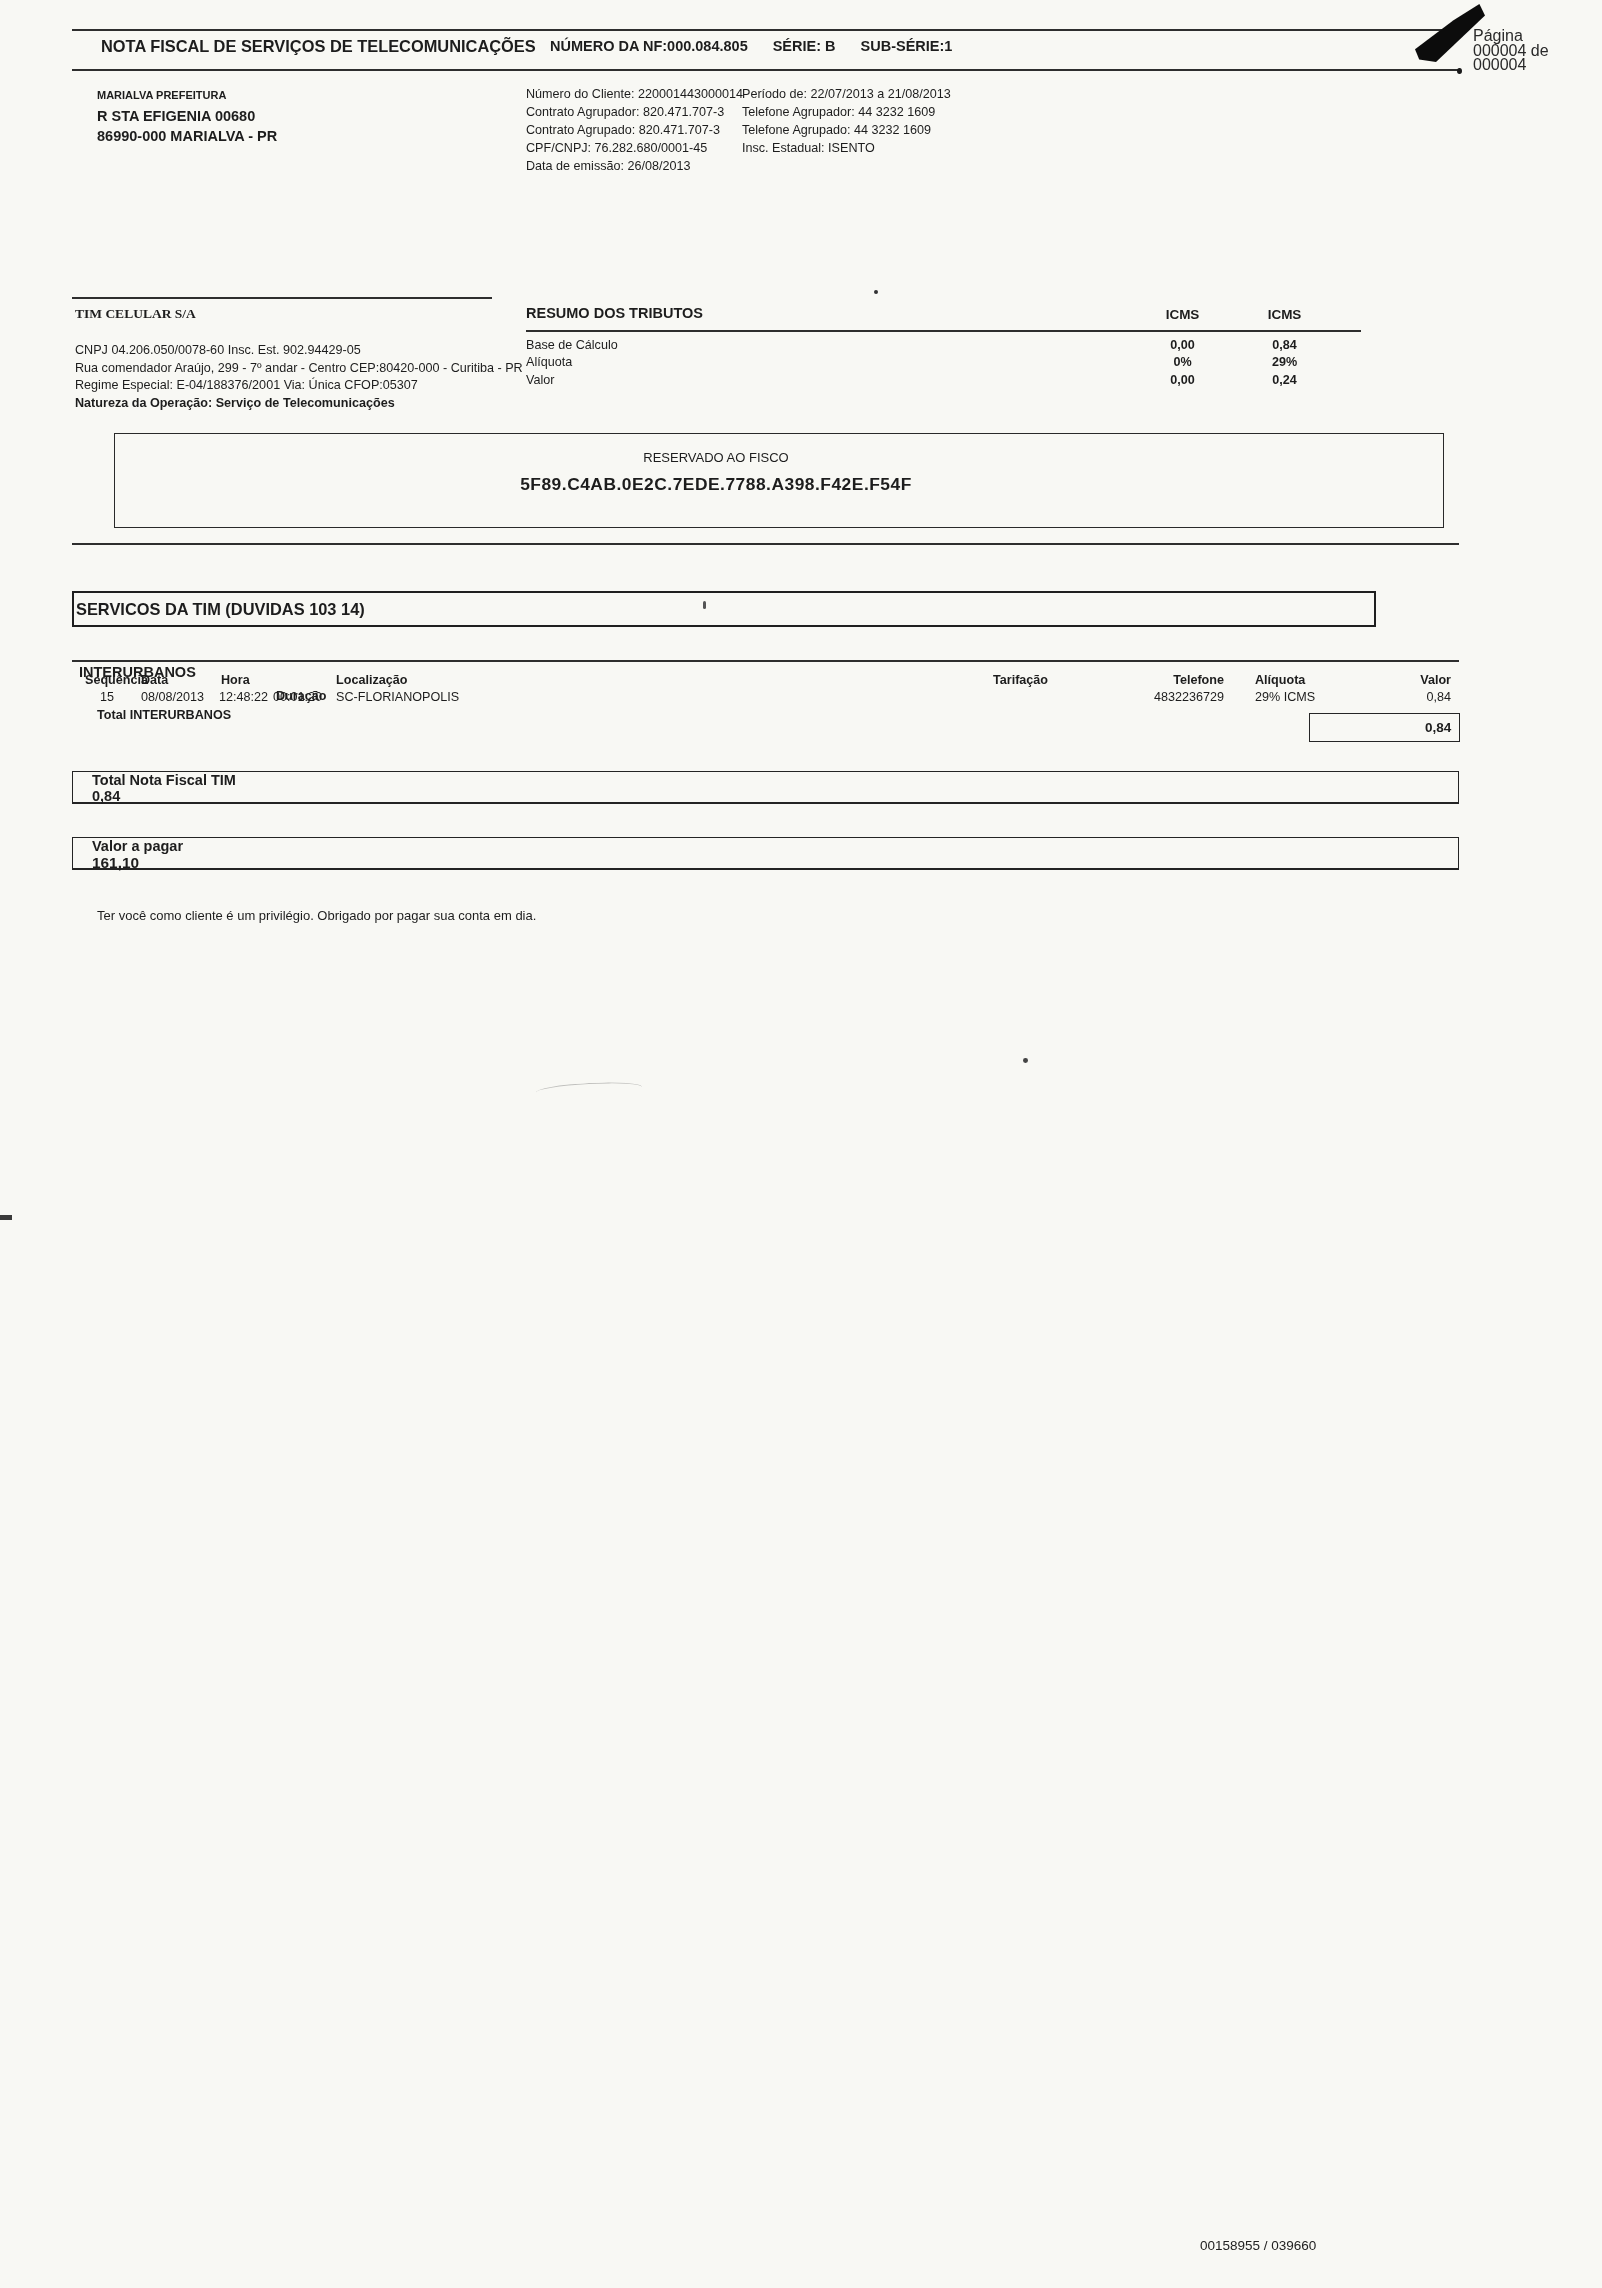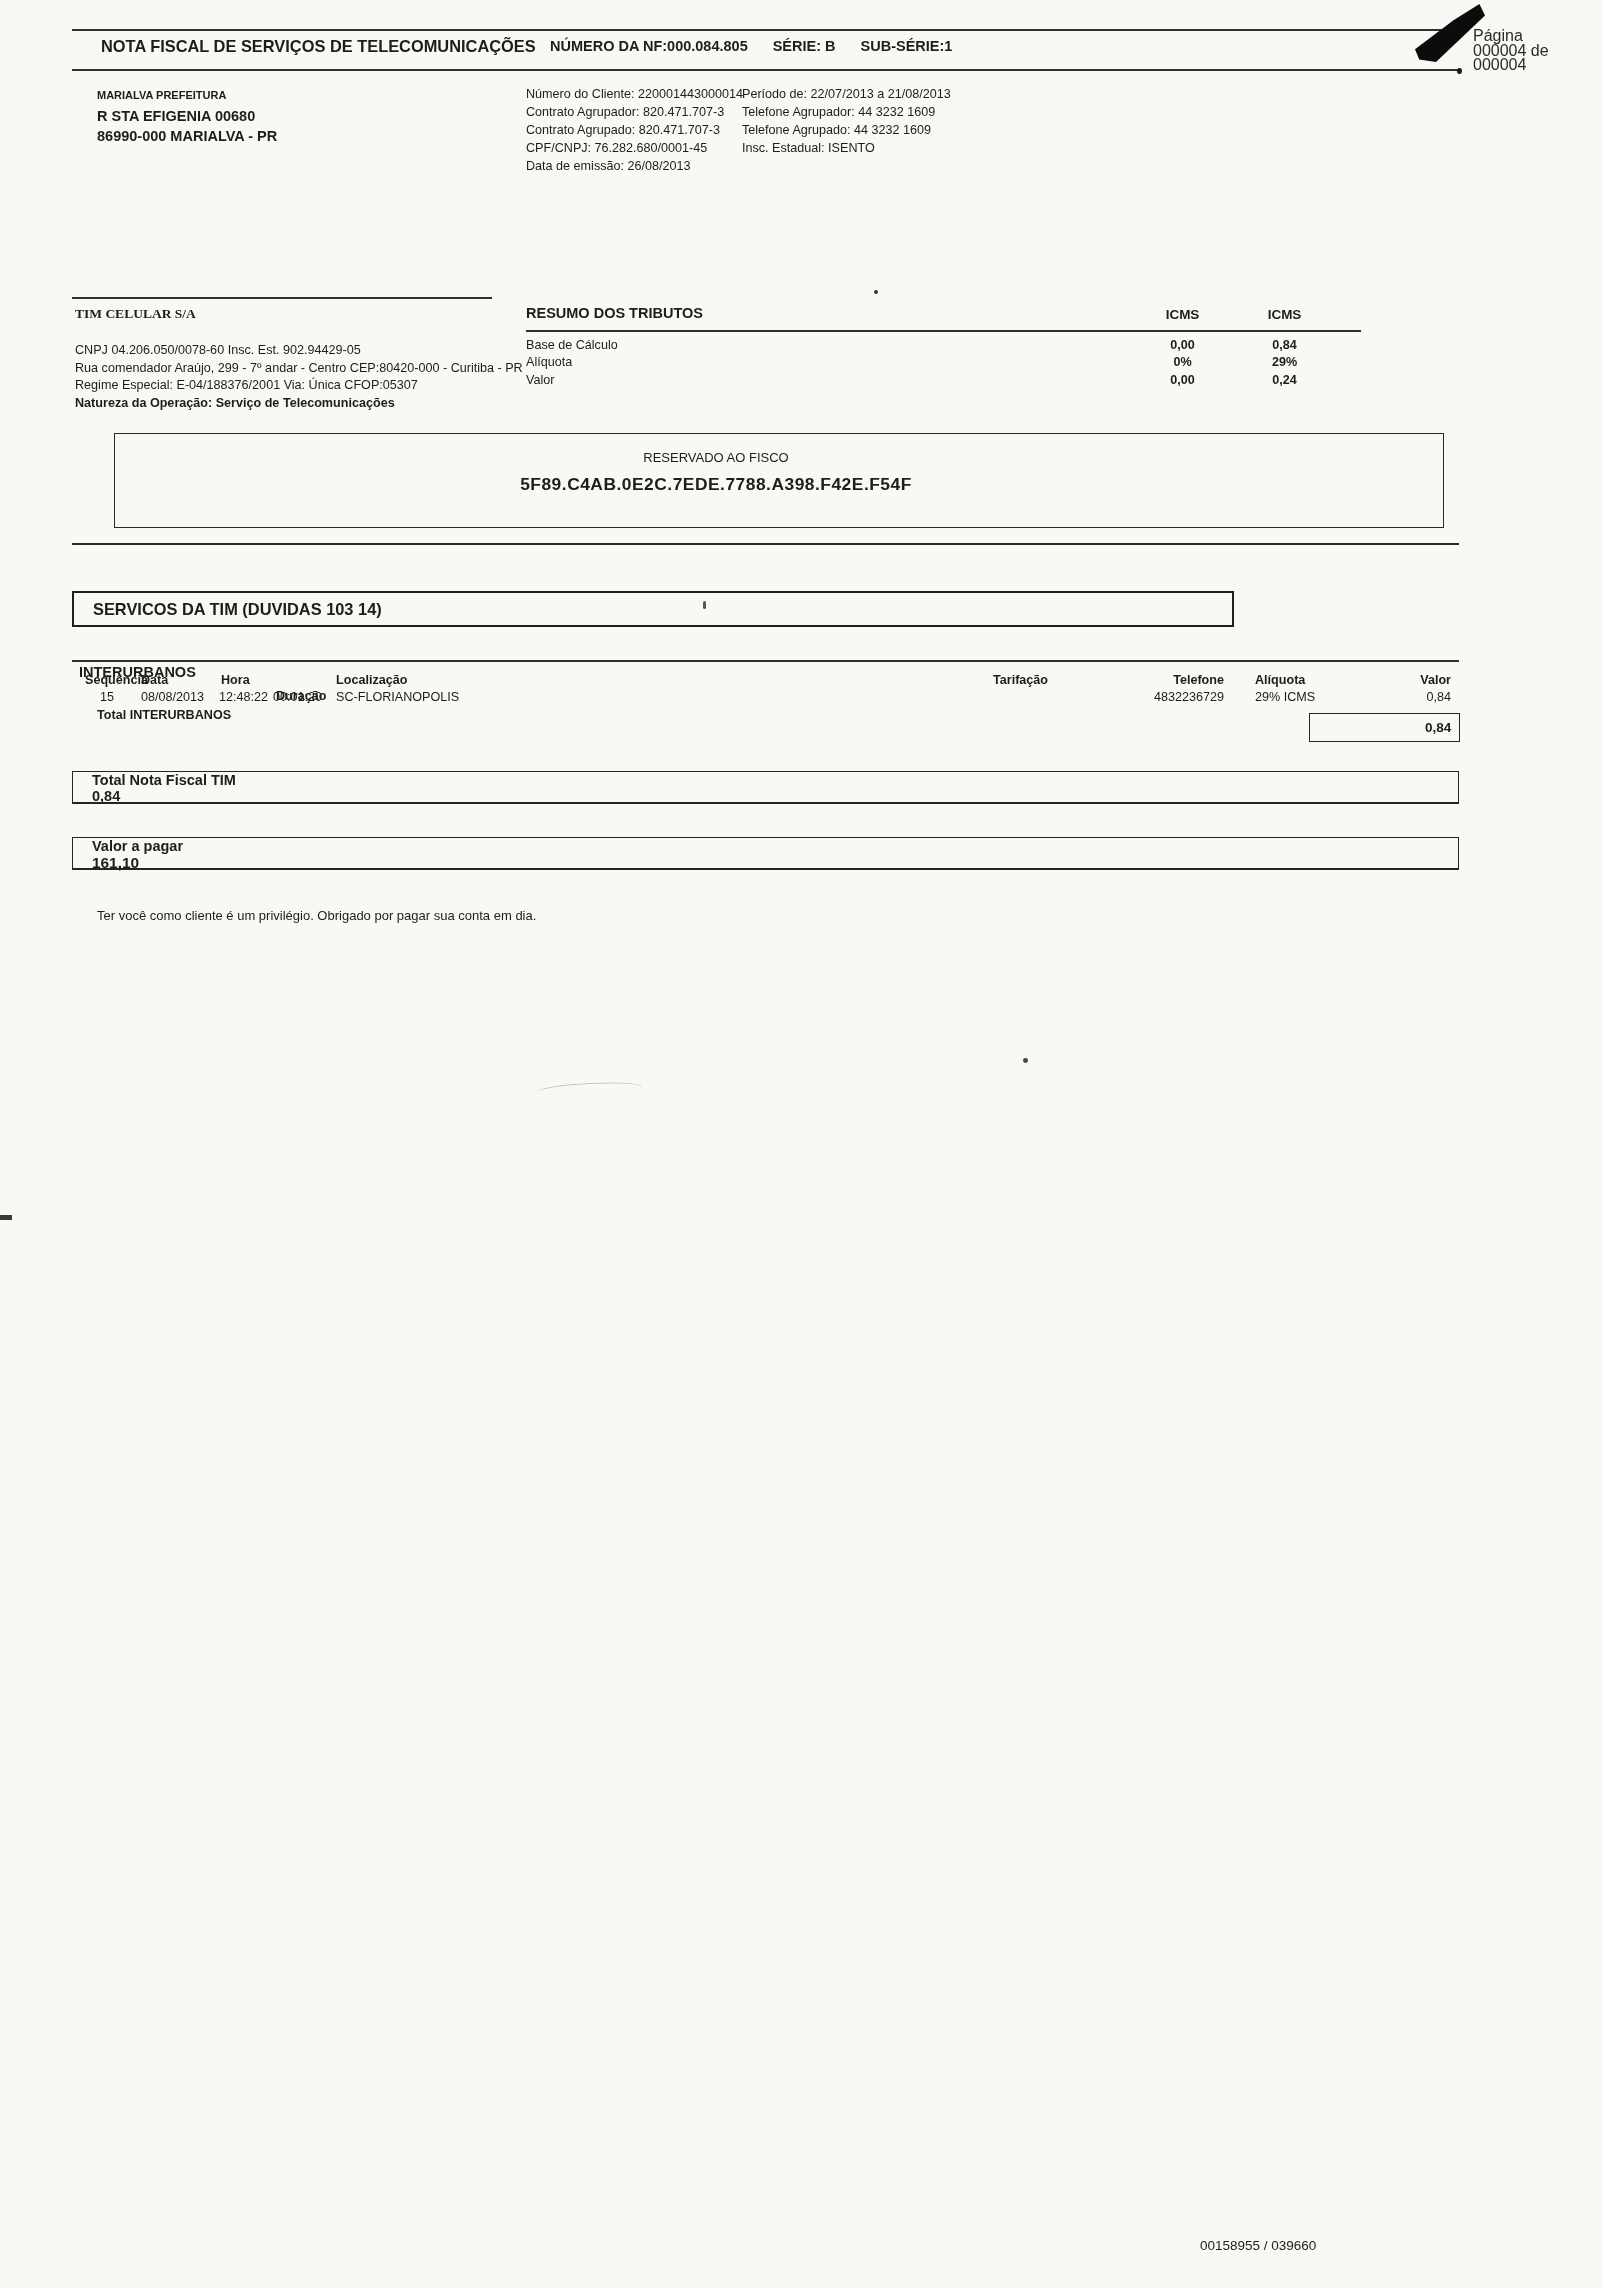--- a/index.html
+++ b/index.html
@@ -48,22 +48,22 @@
   .ry0 { top:338px; } .ry1 { top:355px; } .ry2 { top:373px; }
 
   
   .fisco-box { left:114px; top:433px; width:1330px; height:95px; border:1.9px solid #2a2a2a;
                text-align:center; padding-right:126px; }
   .fisco-label { margin-top:16.4px; font-size:13px; }
   .fisco-code  { margin-top:8.7px; font-size:17.4px; font-weight:bold; letter-spacing:0.5px; }
   #rule-fisco-bottom { left:72px; top:543px; width:1387px; }
 
   
-  .section-box { left:72px; top:591px; width:1162px; height:36px; border:2.4px solid #1f1f1f;
-                 display:flex; align-items:center; padding-left:19px; font-size:16.4px; font-weight:bold; }
+  .section-box { left:72px; top:591px; width:1304px; height:36px; border:2.4px solid #1f1f1f;
+                 display:flex; align-items:center; padding-left:2px; font-size:16.4px; font-weight:bold; }
   .group-title { left:79px; top:664px; font-size:14.5px; font-weight:bold; }
   #rule-group { left:72px; top:660px; width:1387px; }
 
   .th { position:absolute; top:673px; font-size:12.6px; font-weight:bold; }
   .td { position:absolute; top:690px; font-size:12.6px; }
   .c-seq-h { left:85px; }
   .c-seq   { left:66px;  width:48px; text-align:right; }
   .c-data  { left:141px; }
   .c-hora-h{ left:221px; } .c-hora { left:219px; }
   .c-dur-h { left:276px;margin-top:16px; } .c-dur  { left:273px; }

